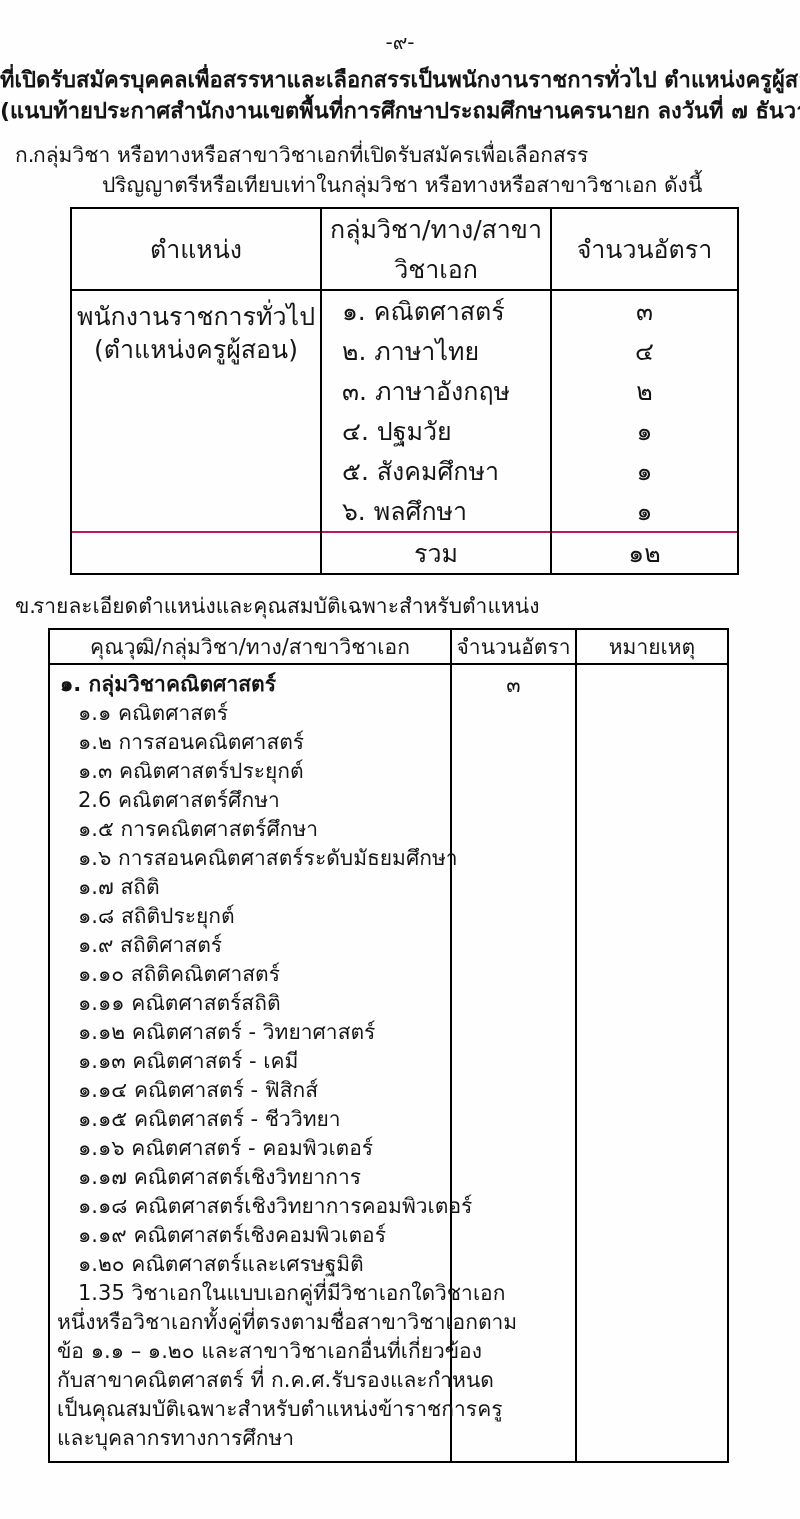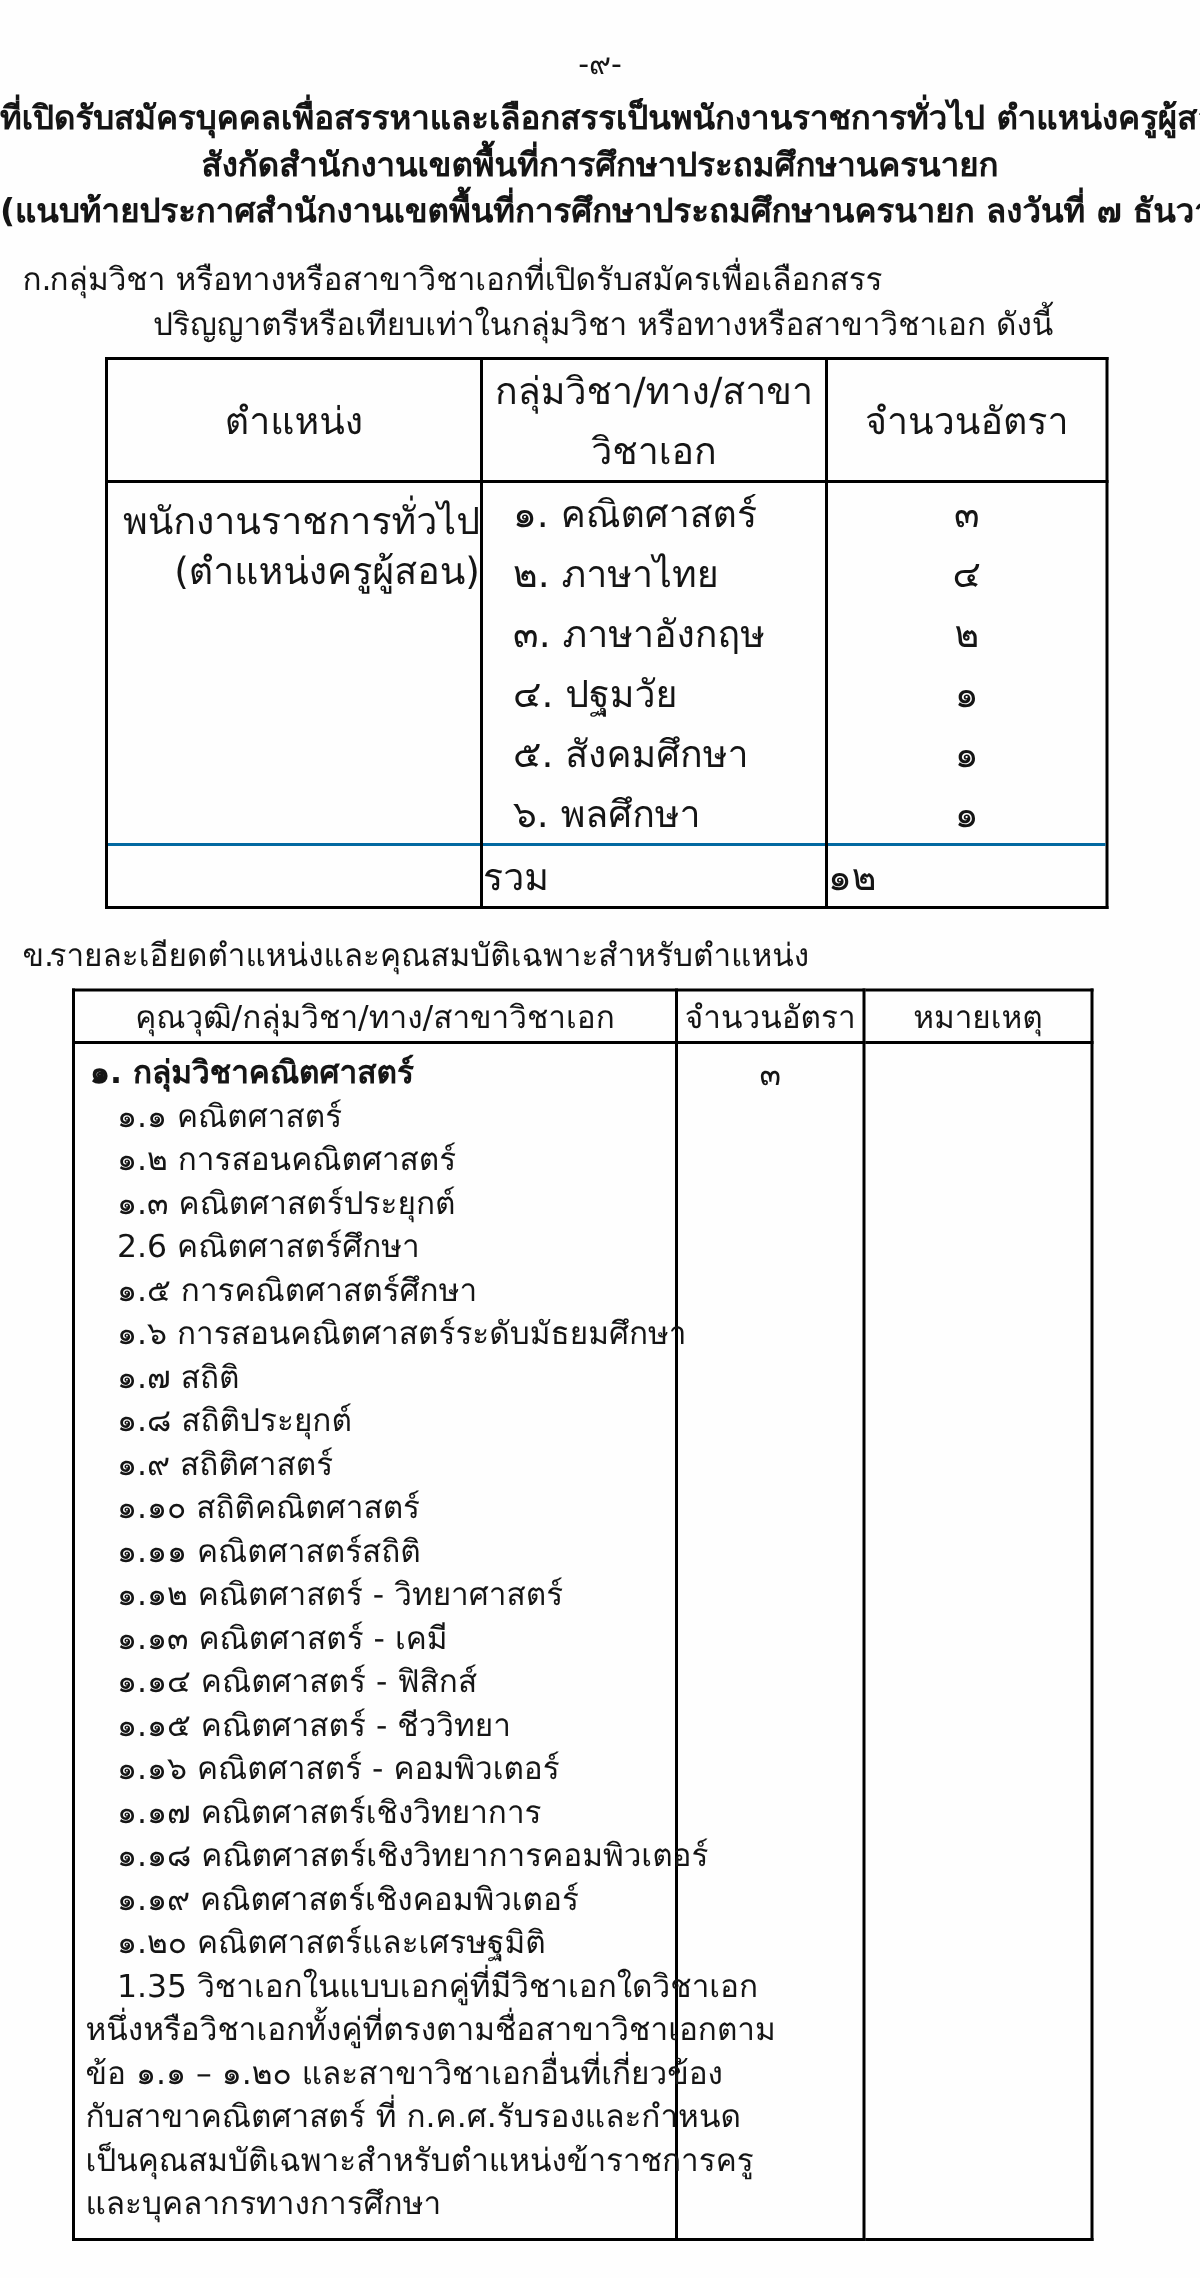--- a/index.html
+++ b/index.html
@@ -28,25 +28,25 @@
   table { border-collapse:collapse; table-layout:fixed; }
   td, th { border:2px solid #000; font-weight:normal; }
 
   
   .t1 { margin:7px 0 0 70px; width:667px; font-size:25px; }
   .t1 th { height:46px; text-align:center; vertical-align:middle; }
   .t1 .col-pos   { width:250px; }
   .t1 .col-subj  { width:230px; }
   .t1 .col-count { width:187px; }
   .t1 td { border-top:none; border-bottom:none; }
-  .t1 .pos-cell { text-align:right; vertical-align:top; padding-top:9px; line-height:33px;margin-left:35px; }
+  .t1 .pos-cell { text-align:center; vertical-align:top; padding-top:9px; line-height:33px;margin-left:35px; }
   .t1 .subj-cell { padding-left:20px; height:32px; vertical-align:middle; white-space:nowrap; }
   .t1 .count-cell { text-align:center; vertical-align:middle; }
   .t1 .first-row td { border-top:2px solid #000; }
-  .t1 .total-row td { border-top:2px solid #0369a1; border-bottom:2px solid #000; height:37px; vertical-align:middle; }
+  .t1 .total-row td { border-top:2px solid #be185d; border-bottom:2px solid #000; height:37px; text-align:center; vertical-align:middle; }
 
   
   .t2 { margin:7px 0 0 48px; width:679px; font-size:21px; }
   .t2 th { height:28px; text-align:center; vertical-align:middle; }
   .t2 .col-qual   { width:402px; }
   .t2 .col-count  { width:125px; }
   .t2 .col-remark { width:152px; }
   .t2 td { vertical-align:top; }
   .t2 .main-cell { padding:5px 4px 8px 0; }
   .t2 .group-title { font-weight:bold; padding-left:10px; line-height:29px; white-space:nowrap; }
@@ -57,21 +57,20 @@
 </style>
 </head>
 <body>
 
 <div class="page">
 
   <div class="page-num">-๙-</div>
 
   <div class="doc-header">
     <div class="h-line">ที่เปิดรับสมัครบุคคลเพื่อสรรหาและเลือกสรรเป็นพนักงานราชการทั่วไป ตำแหน่งครูผู้สอน</div>
-    <div class="h-line">สังกัดสำนักงานเขตพื้นที่การศึกษาประถมศึกษานครนายก</div>
     <div class="h-line4">(แนบท้ายประกาศสำนักงานเขตพื้นที่การศึกษาประถมศึกษานครนายก  ลงวันที่  ๗  ธันวาคม  ๒๕๖๖)</div>
   </div>
 
   <div class="section-a">
     <div class="sec-row">
       <span class="sec-label">ก.</span>
       <span class="sec-text">กลุ่มวิชา หรือทางหรือสาขาวิชาเอกที่เปิดรับสมัครเพื่อเลือกสรร</span>
     </div>
     <div class="sec-line2">ปริญญาตรีหรือเทียบเท่าในกลุ่มวิชา หรือทางหรือสาขาวิชาเอก  ดังนี้</div>
   </div>

